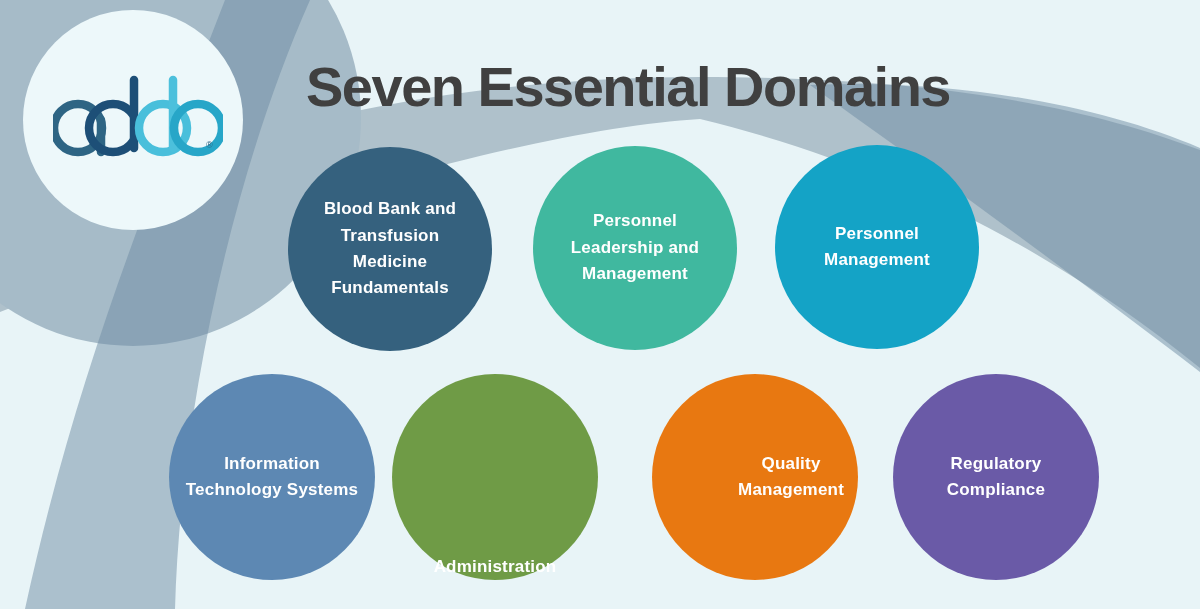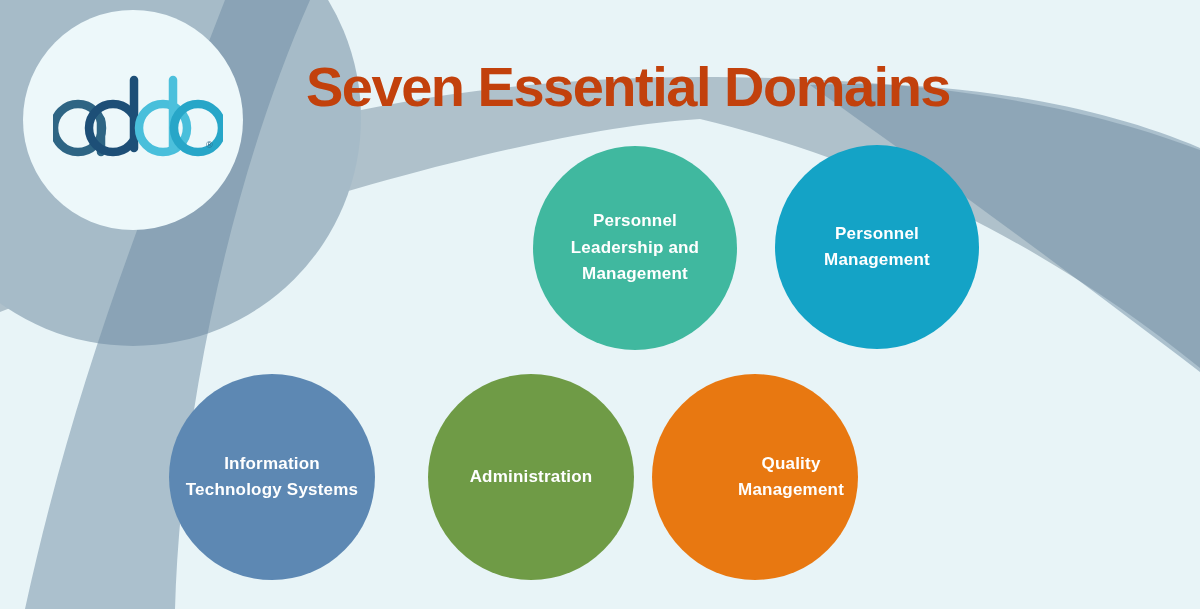--- a/index.html
+++ b/index.html
@@ -37,21 +37,21 @@
     white-space:pre-line;
     box-sizing:border-box;
     padding:0 14px;
   }
   .row1{width:204px;height:204px;}
   .row2{width:206px;height:206px;}
   .c1{left:288px;top:147px;}
   .c2{left:533px;top:146px;}
   .c3{left:775px;top:145px;}
   .c4{left:169px;top:374px;}
-  .c5{left:428px;top:374px;}
+  .c5{left:392px;top:374px;align-items:flex-end;}
   .c6{left:652px;top:374px;}
   .c7{left:893px;top:374px;}
 </style>
 </head>
 <body>
 
 <div class="canvas" style="background: rgb(232, 244, 247);">
 
   <svg class="bg-svg" viewBox="0 0 1200 609" aria-hidden="true">
 
@@ -73,32 +73,38 @@
       <line x1="48" y1="48" x2="48" y2="80" stroke-linecap="round" stroke="#2e6584"></line>
       <circle cx="60" cy="56" r="24" stroke="#1d4f77"></circle>
       <line x1="81" y1="8" x2="81" y2="76" stroke-linecap="round" stroke="#1d4f77"></line>
       <circle cx="110" cy="56" r="24" stroke="#49bfdb"></circle>
       <line x1="120" y1="8" x2="120" y2="76" stroke-linecap="round" stroke="#4cc0dc"></line>
       <circle cx="145" cy="56" r="24" stroke="#27a6c8"></circle>
     </g>
   </svg>
   <span class="reg-mark">®</span>
 
-  <h1 class="page-title" style="color: #c2410c;">Seven Essential Domains</h1>
+  <h1 class="page-title" style="color: #404040;">Seven Essential Domains</h1>
 
+  <div class="domain-circle row1 c1" style="background: rgb(53, 97, 126);"><span>Blood Bank and
+Transfusion
+Medicine
+Fundamentals</span></div>
 
   <div class="domain-circle row1 c2" style="background: rgb(64, 184, 159);"><span>Personnel
 Leadership and
 Management</span></div>
 
   <div class="domain-circle row1 c3" style="background: rgb(20, 163, 198);"><span>Personnel
 Management</span></div>
 
   <div class="domain-circle row2 c4" style="background: rgb(93, 136, 179);"><span>Information
 Technology Systems</span></div>
 
   <div class="domain-circle row2 c5" style="background: rgb(111, 155, 70);"><span>Administration</span></div>
 
   <div class="domain-circle row2 c6" style="background: rgb(232, 120, 17); justify-content: flex-end;"><span>Quality
 Management</span></div>
 
+  <div class="domain-circle row2 c7" style="background: rgb(106, 90, 167);"><span>Regulatory
+Compliance</span></div>
 
 </div>
 
 </body></html>

